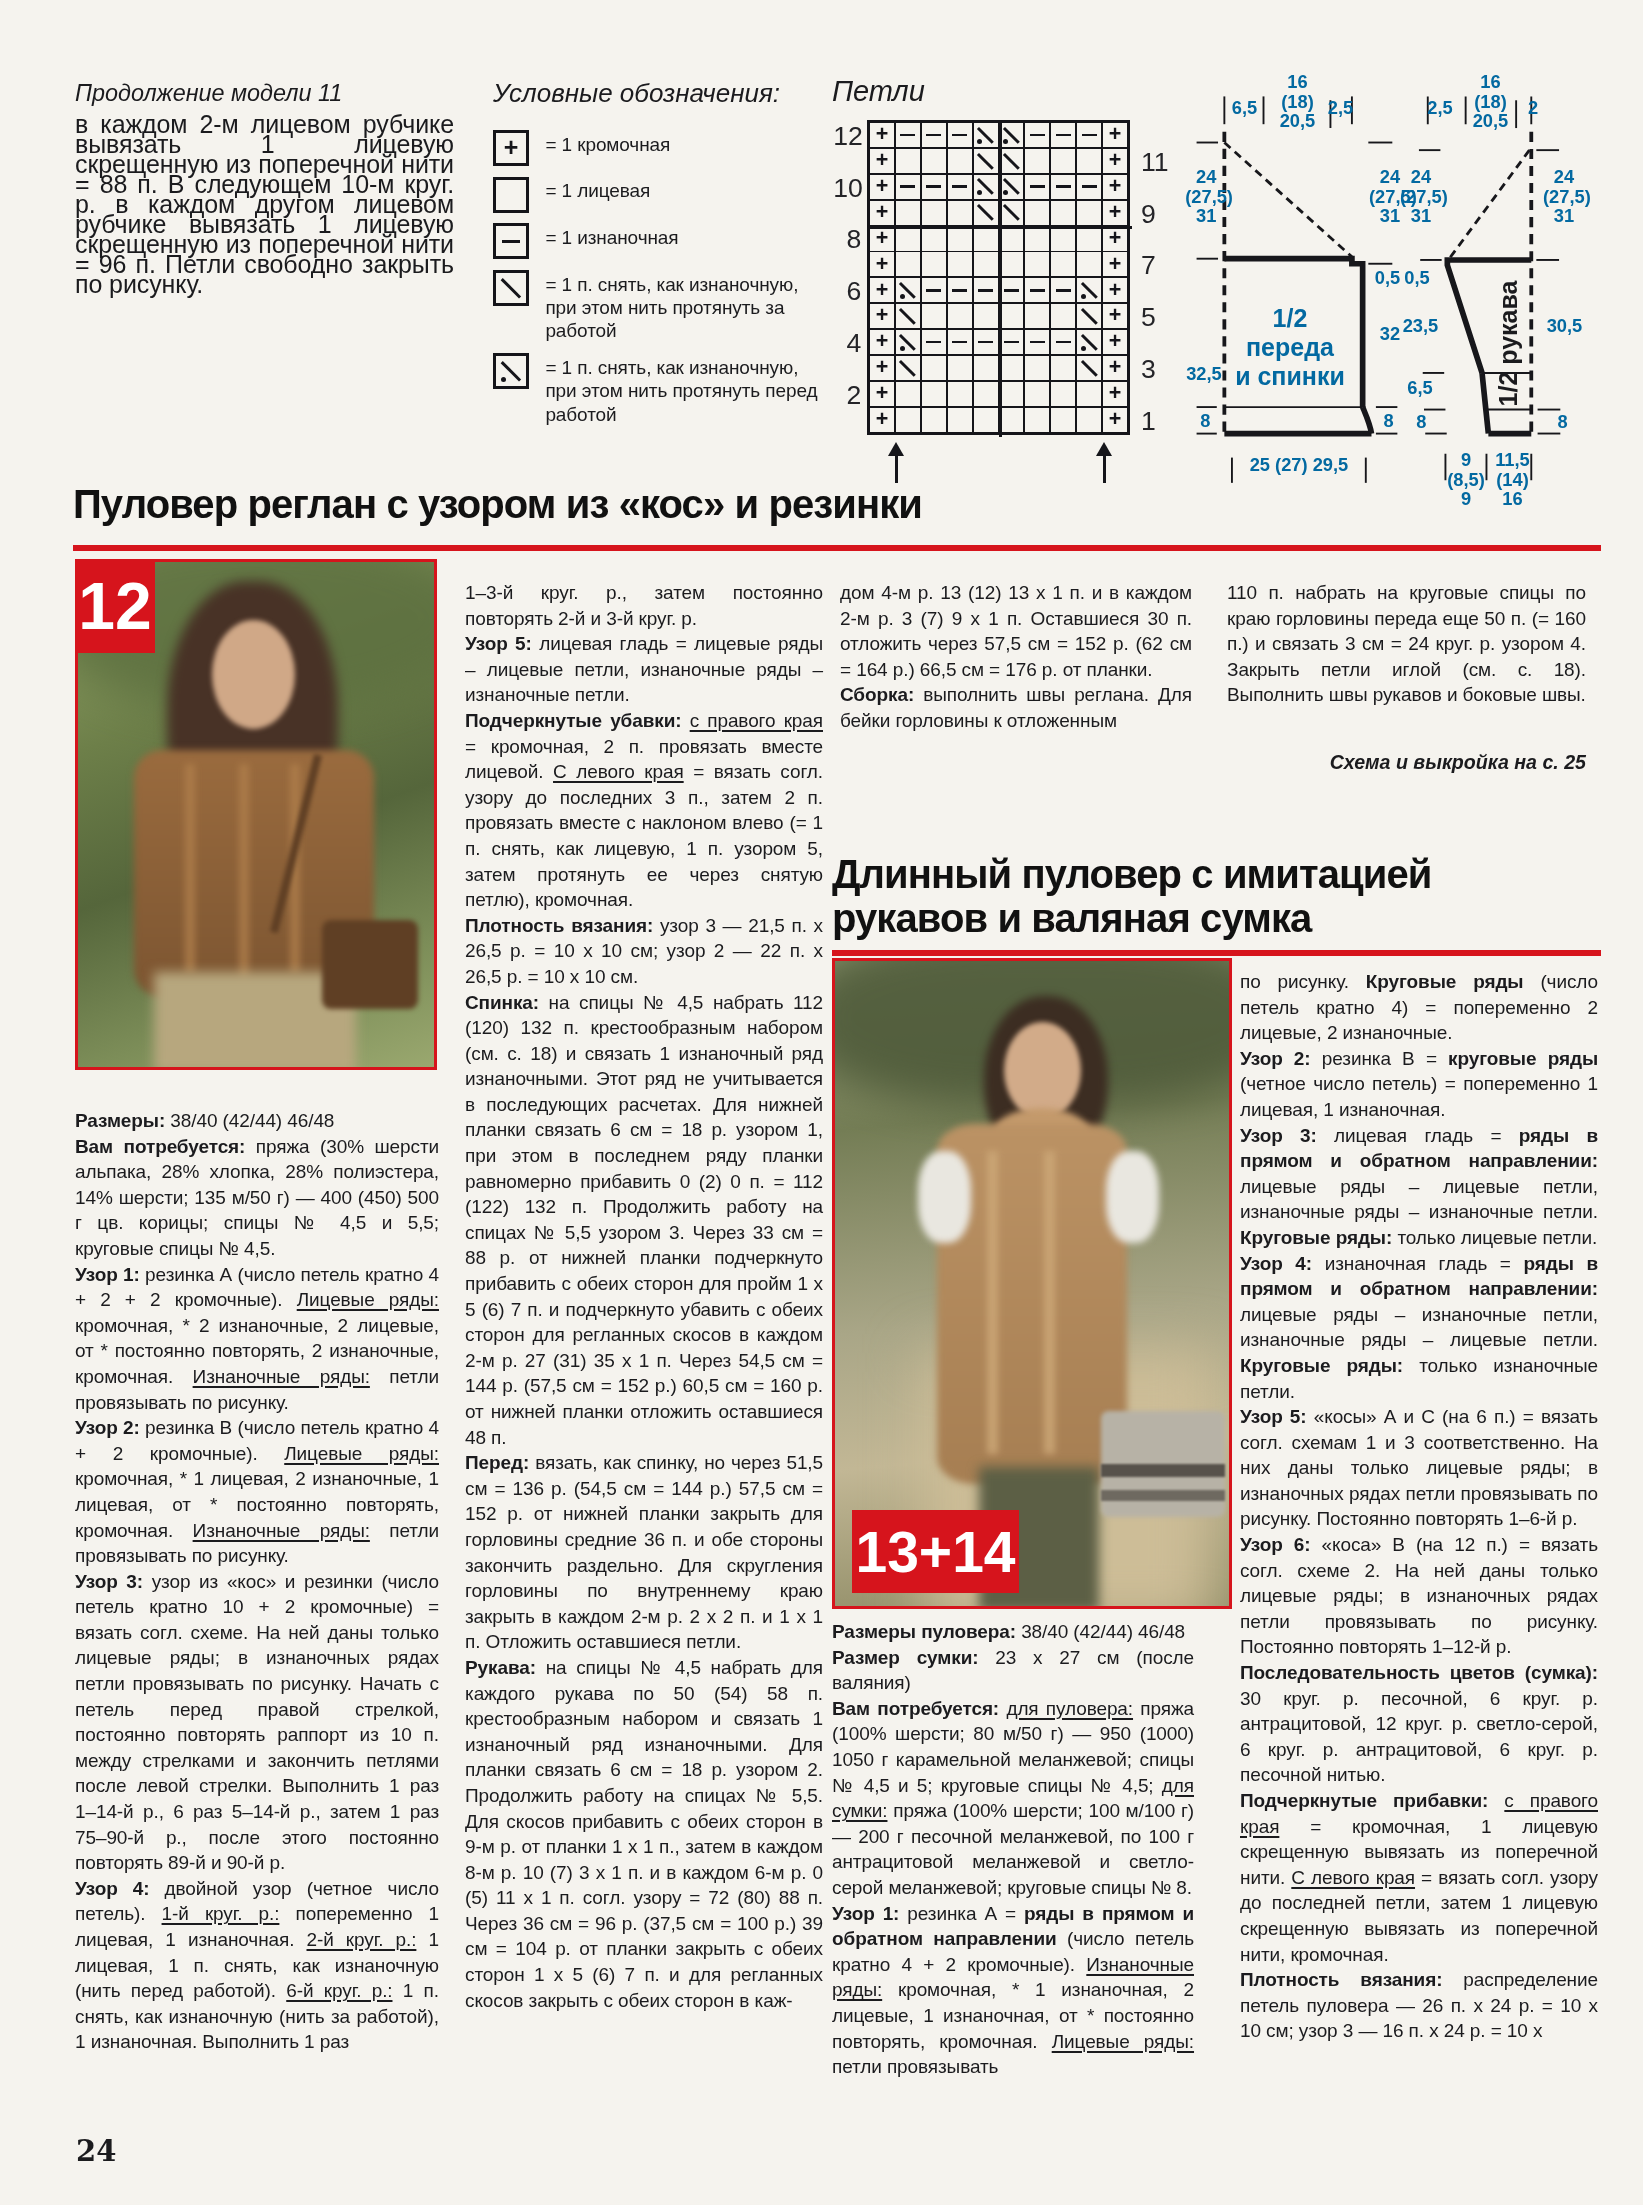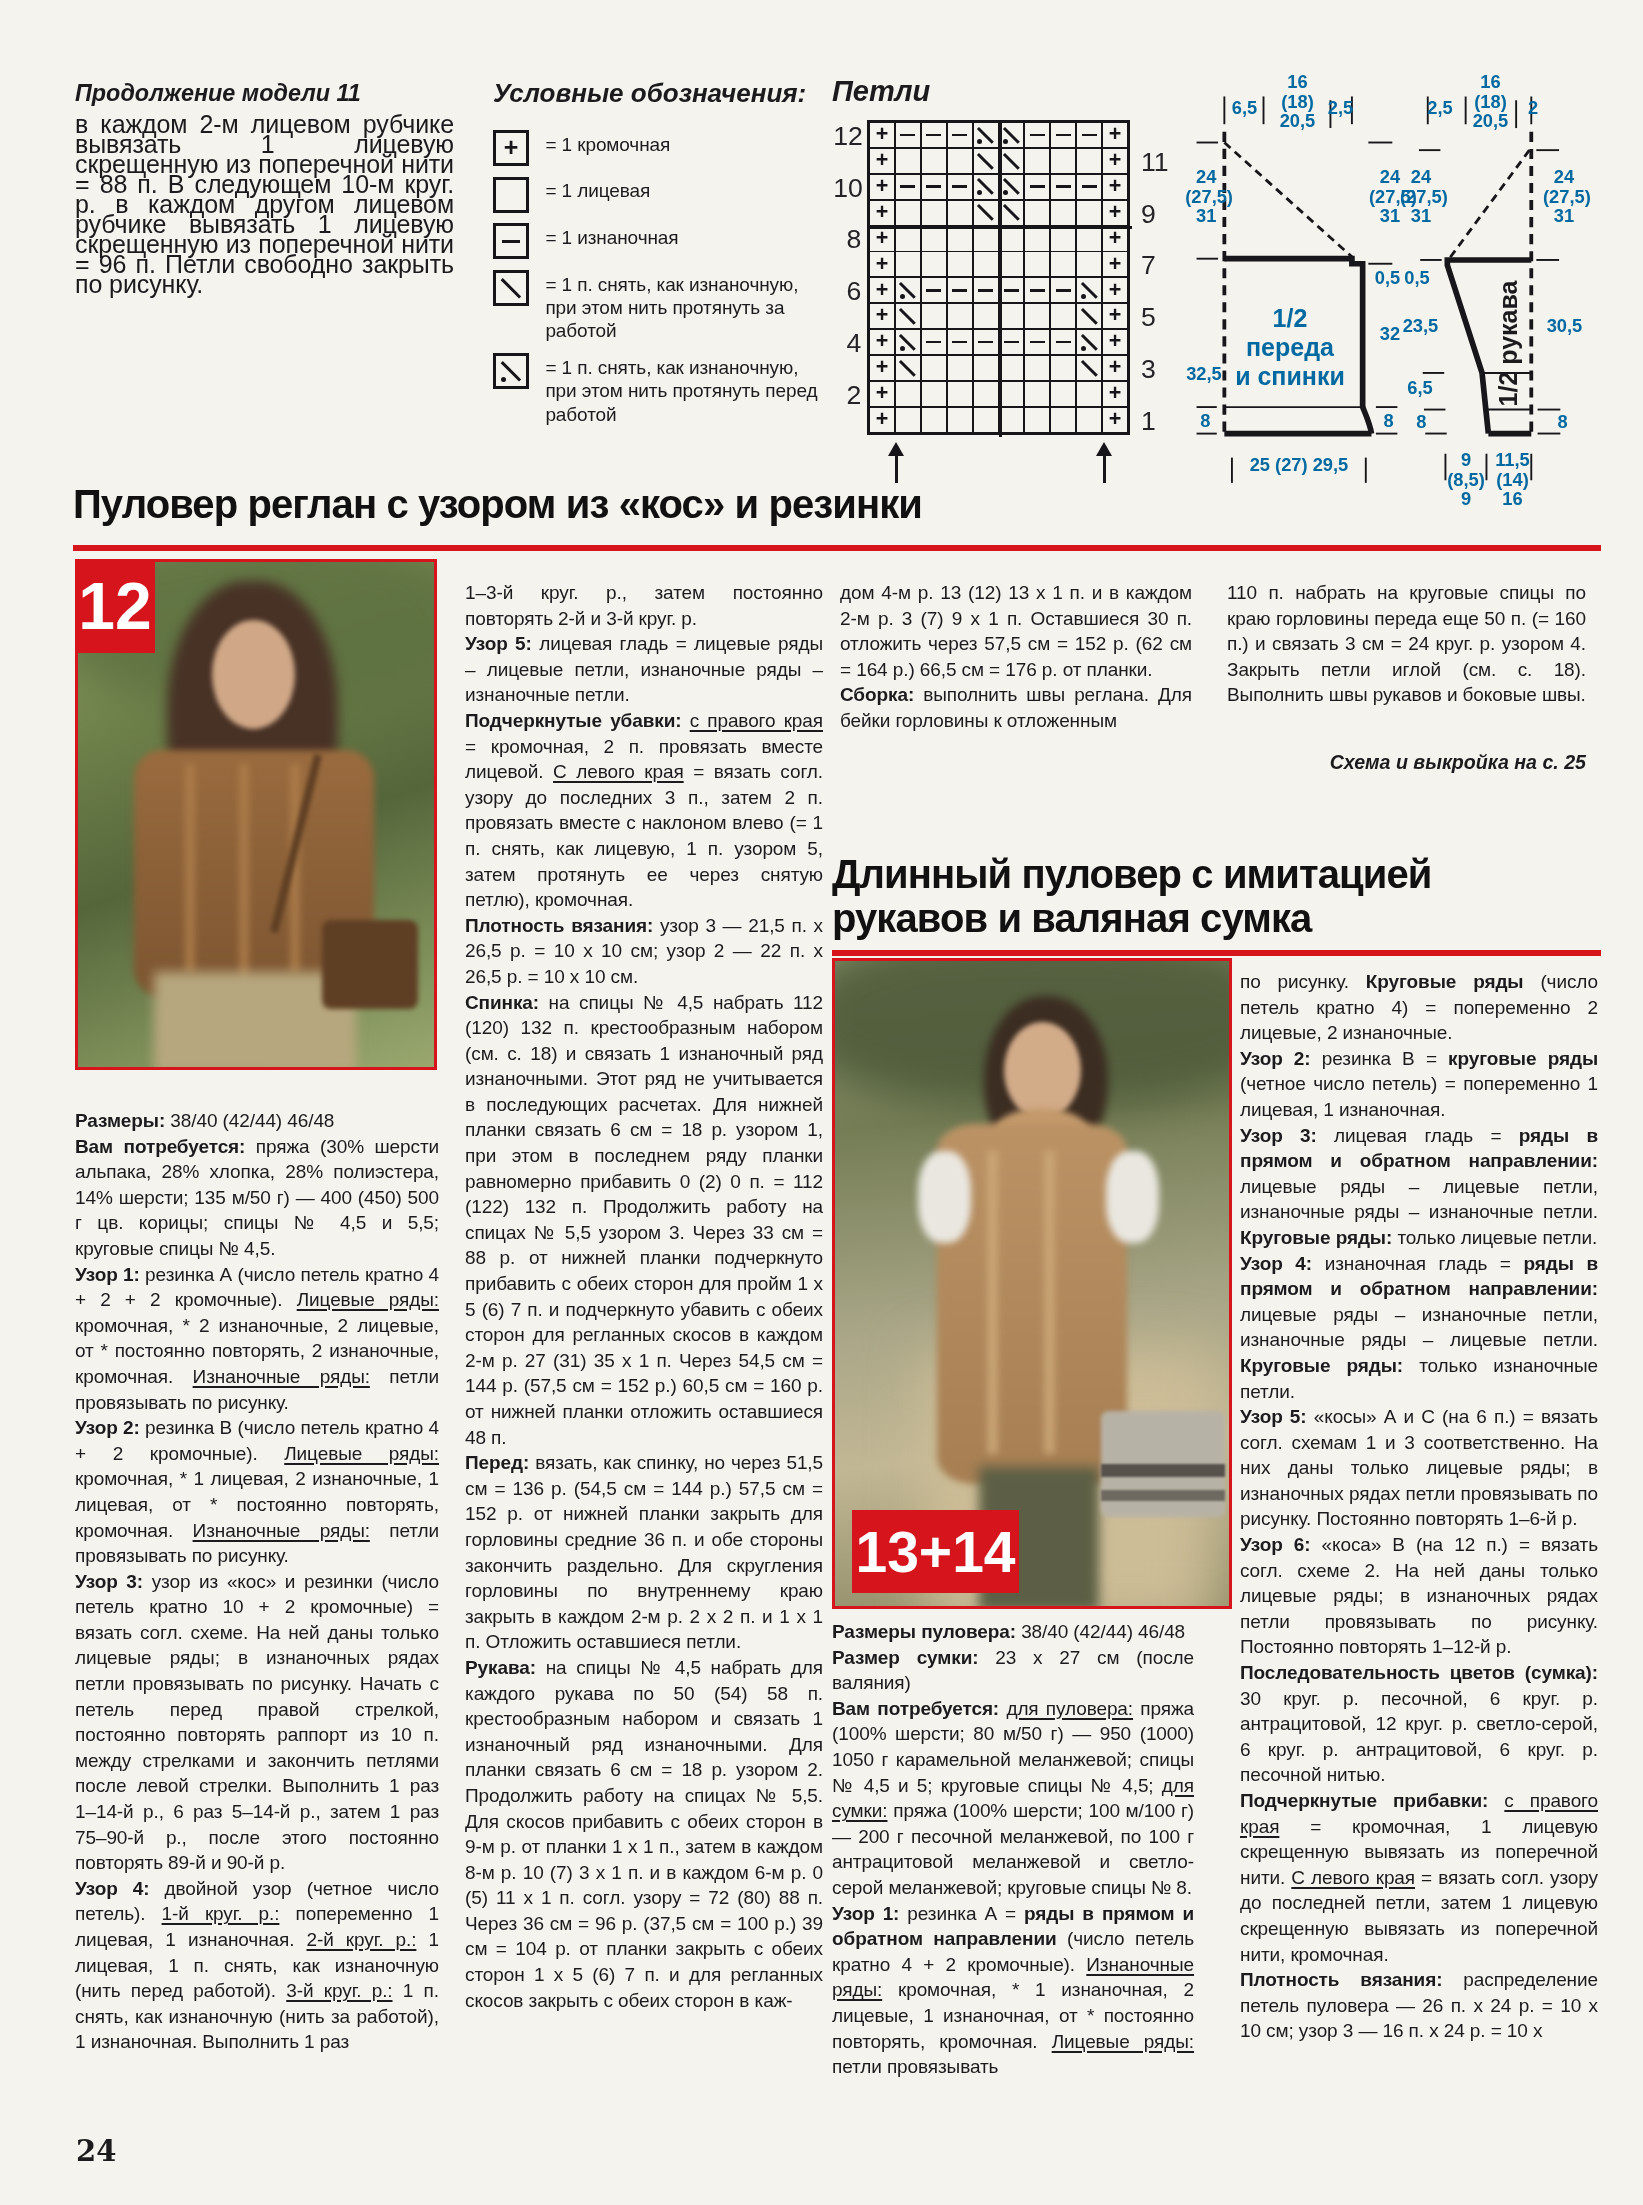--- a/index.html
+++ b/index.html
@@ -3,21 +3,21 @@
 <meta charset="utf-8">
 <style>
   html,body{margin:0;padding:0;background:#8a8a8a;}
   .page{position:relative;width:1644px;height:2205px;background:#f5f3ee;
         font-family:"Liberation Sans",sans-serif;color:#1b1b1e;overflow:hidden;}
   
   .col{position:absolute;text-align:justify;font-size:19px;line-height:25.6px;letter-spacing:-0.1px;}
   .col p{margin:0;}
   .col b{font-weight:700;}
   .col u, u{text-decoration:underline;text-decoration-thickness:1.6px;text-underline-offset:3.2px;}
-  .sechead{position:absolute;font-weight:700;font-style:italic;}
+  .sechead{position:absolute;font-weight:400;font-style:italic;}
   .bodytext{position:absolute;text-align:justify;font-size:25px;line-height:20px;letter-spacing:-0.1px;}
   .headline{position:absolute;font-weight:800;font-size:40px;letter-spacing:-0.9px;white-space:pre-line;line-height:44px;color:#111;}
   .redrule{position:absolute;background:#d6141c;height:5.7px;}
   .footnote{position:absolute;font-weight:700;font-style:italic;font-size:19.6px;text-align:right;}
   .pagenum{position:absolute;font-family:"DejaVu Serif",serif;font-size:29px;font-weight:600;}
   
   .litem{display:flex;gap:16.4px;margin-bottom:10.7px;align-items:flex-start;}
   .lsym{flex:0 0 auto;width:30px;height:30px;border:3.2px solid #15151a;position:relative;background:#f5f3ee;}
   .ltext{font-size:19px;line-height:23.4px;letter-spacing:-0.1px;padding-top:2.5px;}
   
@@ -491,21 +491,21 @@
     <div class="blob" style="left:244px;top:358px;width:96px;height:89px;background:#5f3f24;filter:blur(2.5px);border-radius:8.9px;"></div>
   </div>
   <div class="badge" style="left:75px;top:559px;width:80px;height:94px;font-size:66px;">12</div>
 
   <div class="col" style="left:75px;top:1108px;width:364px;height:1015px;">
       <p><b>Размеры:</b> 38/40 (42/44) 46/48</p>
       <p><b>Вам потребуется:</b> пряжа (30% шерсти альпака, 28% хлопка, 28% полиэстера, 14% шерсти; 135 м/50 г) — 400 (450) 500 г цв. корицы; спицы № 4,5 и 5,5; круговые спицы № 4,5.</p>
       <p><b>Узор 1:</b> резинка А (число петель кратно 4 + 2 + 2 кромочные). <u>Лицевые ряды:</u> кромочная, * 2 изнаночные, 2 лицевые, от * постоянно повторять, 2 изнаночные, кромочная. <u>Изнаночные ряды:</u> петли провязывать по рисунку.</p>
       <p><b>Узор 2:</b> резинка В (число петель кратно 4 + 2 кромочные). <u>Лицевые ряды:</u> кромочная, * 1 лицевая, 2 изнаночные, 1 лицевая, от * постоянно повторять, кромочная. <u>Изнаночные ряды:</u> петли провязывать по рисунку.</p>
       <p><b>Узор 3:</b> узор из «кос» и резинки (число петель кратно 10 + 2 кромочные) = вязать согл. схеме. На ней даны только лицевые ряды; в изнаночных рядах петли провязывать по рисунку. Начать с петель перед правой стрелкой, постоянно повторять раппорт из 10 п. между стрелками и закончить петлями после левой стрелки. Выполнить 1 раз 1–14-й р., 6 раз 5–14-й р., затем 1 раз 75–90-й р., после этого постоянно повторять 89-й и 90-й р.</p>
-      <p><b>Узор 4:</b> двойной узор (четное число петель). <u>1-й круг. р.:</u> попеременно 1 лицевая, 1 изнаночная. <u>2-й круг. р.:</u> 1 лицевая, 1 п. снять, как изнаночную (нить перед работой). <u>3-й круг. р.:</u> 1 п. снять, как изнаночную (нить за работой), 1 изнаночная. Выполнить 1 раз</p>
+      <p><b>Узор 4:</b> двойной узор (четное число петель). <u>1-й круг. р.:</u> попеременно 1 лицевая, 1 изнаночная. <u>2-й круг. р.:</u> 1 лицевая, 1 п. снять, как изнаночную (нить перед работой). <u>6-й круг. р.:</u> 1 п. снять, как изнаночную (нить за работой), 1 изнаночная. Выполнить 1 раз</p>
     </div>
   <div class="col" style="left:465px;top:580px;width:358px;height:1593px;">
       <p>1–3-й круг. р., затем постоянно повторять 2-й и 3-й круг. р.</p>
       <p><b>Узор 5:</b> лицевая гладь = лицевые ряды – лицевые петли, изнаночные ряды – изнаночные петли.</p>
       <p><b>Подчеркнутые убавки:</b> <u>с правого края</u> = кромочная, 2 п. провязать вместе лицевой. <u>С левого края</u> = вязать согл. узору до последних 3 п., затем 2 п. провязать вместе с наклоном влево (= 1 п. снять, как лицевую, 1 п. узором 5, затем протянуть ее через снятую петлю), кромочная.</p>
       <p><b>Плотность вязания:</b> узор 3 — 21,5 п. х 26,5 р. = 10 х 10 см; узор 2 — 22 п. х 26,5 р. = 10 х 10 см.</p>
       <p><b>Спинка:</b> на спицы № 4,5 набрать 112 (120) 132 п. крестообразным набором (см. с. 18) и связать 1 изнаночный ряд изнаночными. Этот ряд не учитывается в последующих расчетах. Для нижней планки связать 6 см = 18 р. узором 1, при этом в последнем ряду планки равномерно прибавить 0 (2) 0 п. = 112 (122) 132 п. Продолжить работу на спицах № 5,5 узором 3. Через 33 см = 88 р. от нижней планки подчеркнуто прибавить с обеих сторон для пройм 1 х 5 (6) 7 п. и подчеркнуто убавить с обеих сторон для регланных скосов в каждом 2-м р. 27 (31) 35 х 1 п. Через 54,5 см = 144 р. (57,5 см = 152 р.) 60,5 см = 160 р. от нижней планки отложить оставшиеся 48 п.</p>
       <p><b>Перед:</b> вязать, как спинку, но через 51,5 см = 136 р. (54,5 см = 144 р.) 57,5 см = 152 р. от нижней планки закрыть для горловины средние 36 п. и обе стороны закончить раздельно. Для скругления горловины по внутреннему краю закрыть в каждом 2-м р. 2 х 2 п. и 1 х 1 п. Отложить оставшиеся петли.</p>
       <p><b>Рукава:</b> на спицы № 4,5 набрать для каждого рукава по 50 (54) 58 п. крестообразным набором и связать 1 изнаночный ряд изнаночными. Для планки связать 6 см = 18 р. узором 2. Продолжить работу на спицах № 5,5. Для скосов прибавить с обеих сторон в 9-м р. от планки 1 х 1 п., затем в каждом 8-м р. 10 (7) 3 х 1 п. и в каждом 6-м р. 0 (5) 11 х 1 п. согл. узору = 72 (80) 88 п. Через 36 см = 96 р. (37,5 см = 100 р.) 39 см = 104 р. от планки закрыть с обеих сторон 1 х 5 (6) 7 п. и для регланных скосов закрыть с обеих сторон в каж-</p>
     </div>

